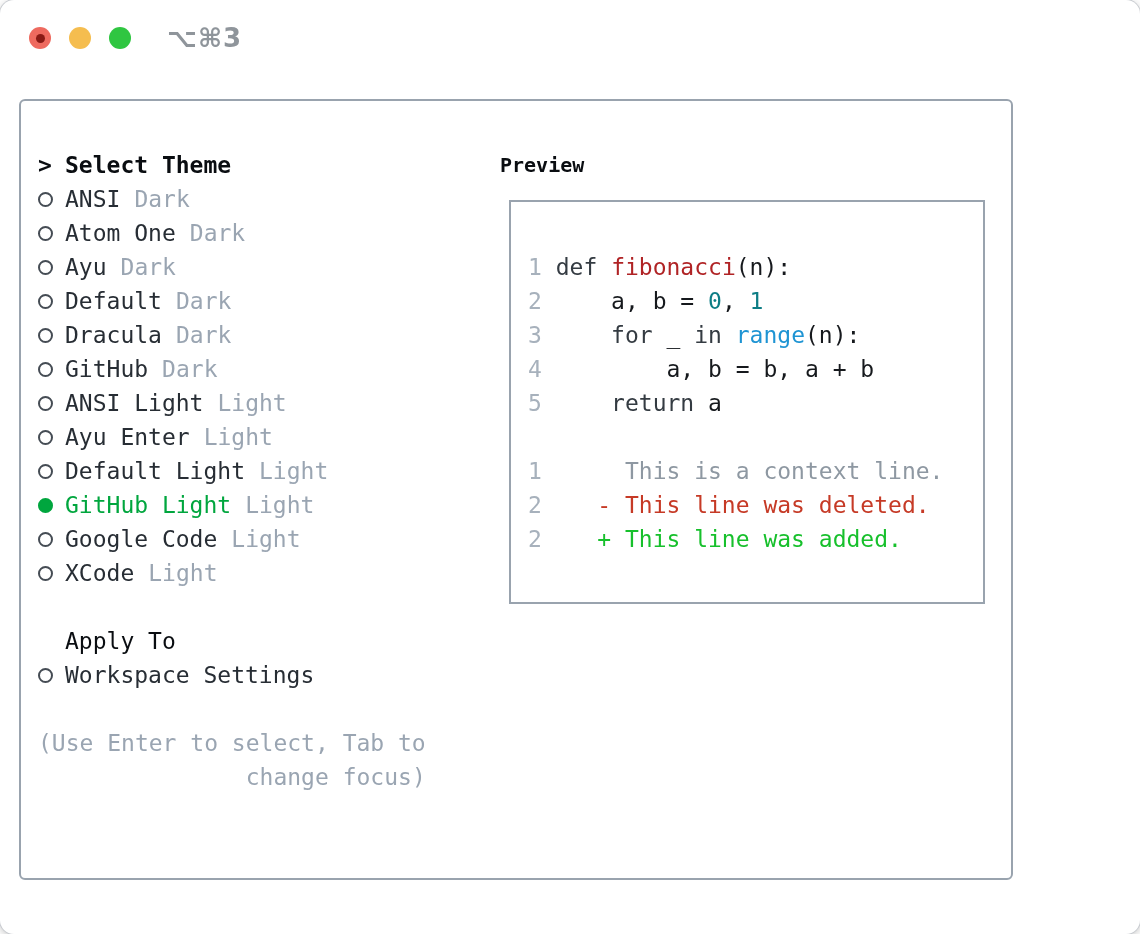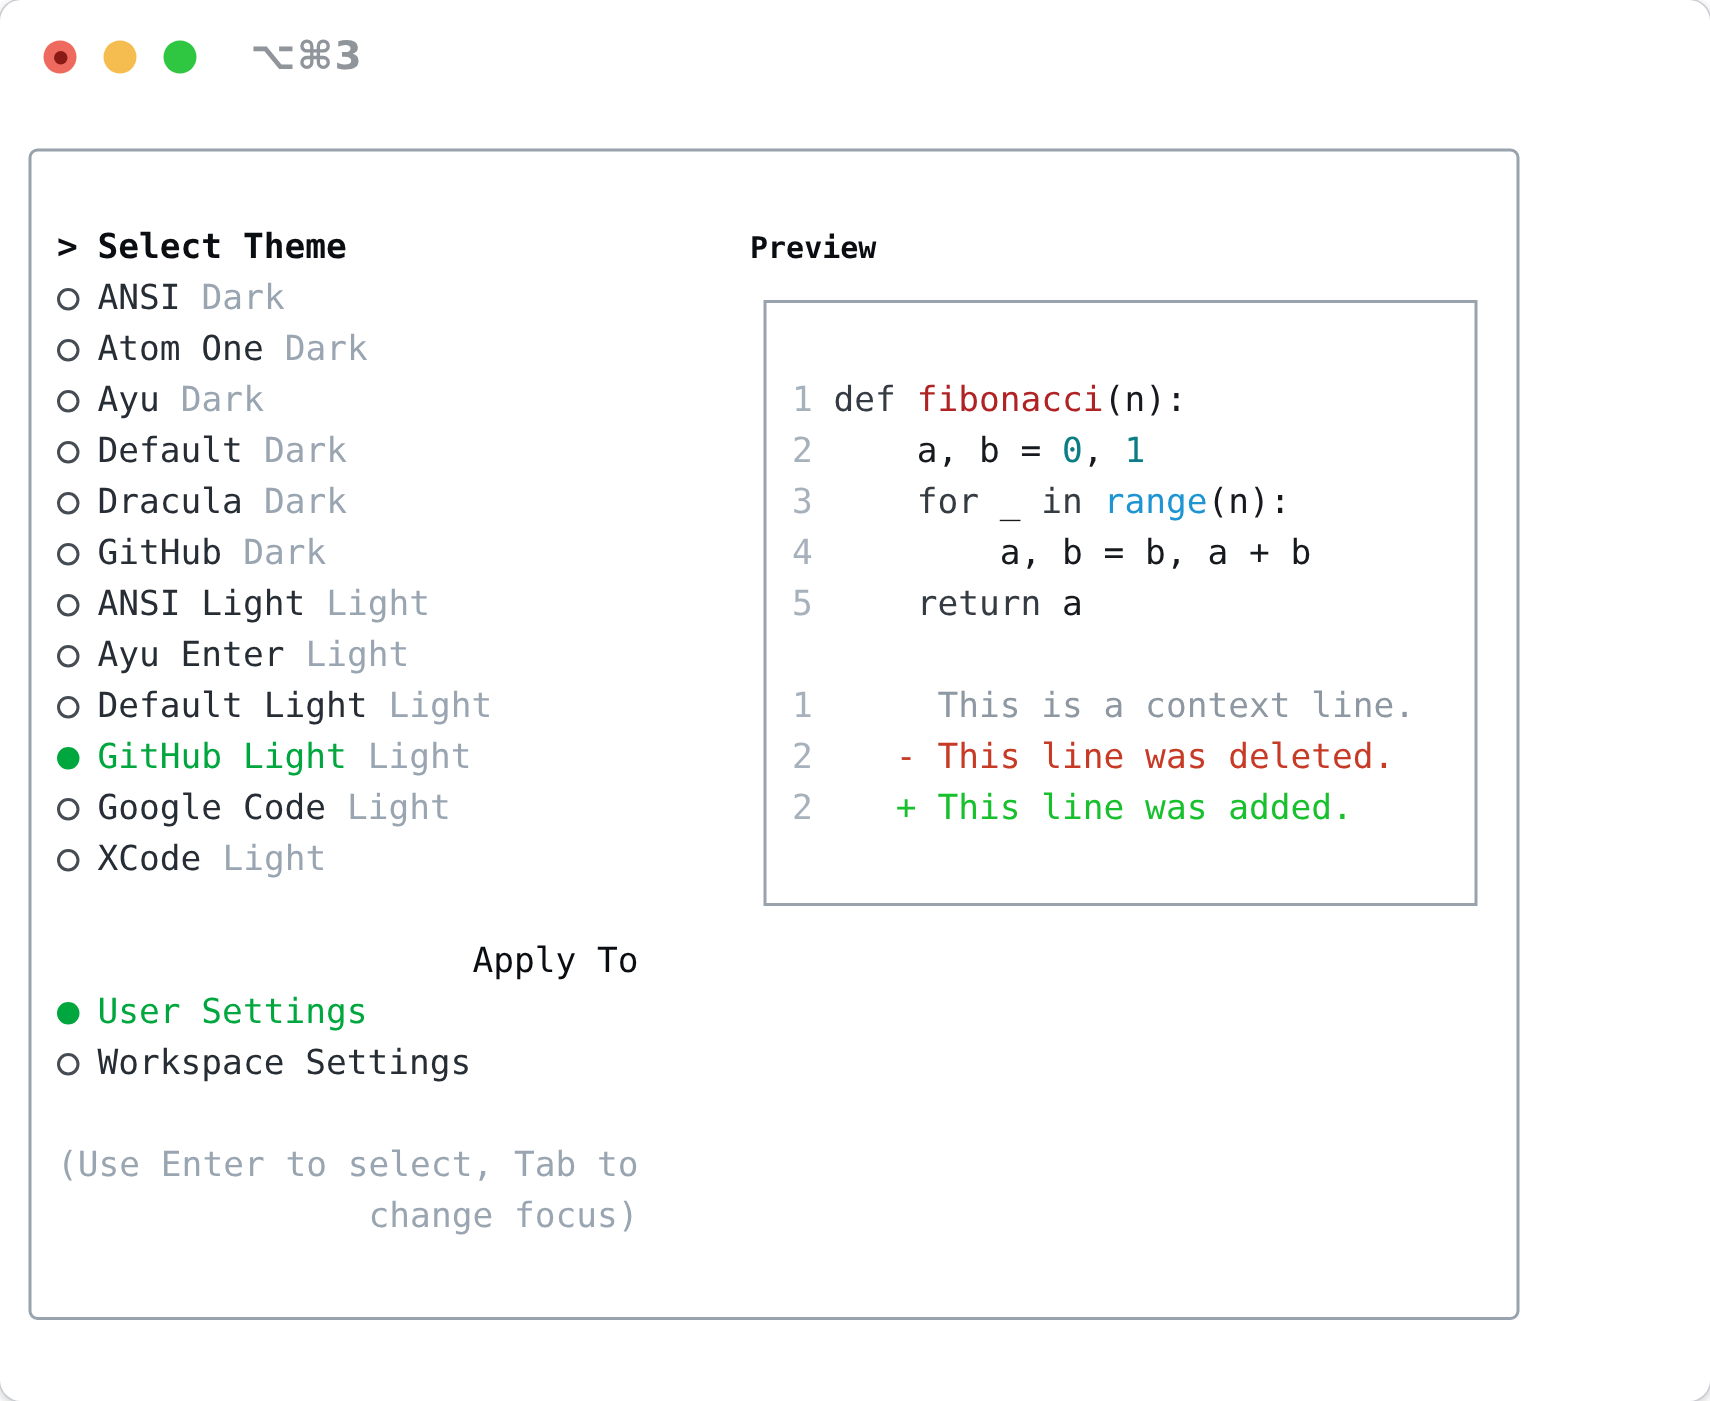--- a/index.html
+++ b/index.html
@@ -25,21 +25,21 @@
   .theme-list{position:absolute;left:17px;top:47px;font-size:23px;line-height:34px;}
   .row{display:flex;align-items:center;height:34px;color:var(--item);white-space:pre;}
   .bullet-col{width:27px;display:flex;align-items:center;flex:none;}
   .radio{width:15px;height:15px;border-radius:50%;border:2px solid #454c54;box-sizing:border-box;background:transparent;}
   .radio.filled{background:var(--select_green);border-color:var(--select_green);}
   .row.on .name{color:var(--select_green);}
   .name{color:inherit;}
   .variant{color:var(--muted);margin-left:14px;}
   .header-row{font-weight:bold;color:var(--header);}
   .cursor{font-weight:bold;color:var(--header);}
-  .apply-header-row{color:var(--header);justify-content:flex-end;}
+  .apply-header-row{color:var(--header);}
   .spacer{height:34px;}
   .hint{color:var(--muted);text-align:right;}
   .hint div{height:34px;}
   
   .preview-title{position:absolute;left:479px;top:47px;height:34px;line-height:34px;
     font-size:20px;font-weight:bold;color:var(--header);}
   .preview-box{position:absolute;left:488px;top:99px;width:476px;height:404px;
     box-sizing:border-box;border:2px solid var(--border);background:#fff;}
   .codeblock{position:absolute;left:17px;top:48px;font-size:23px;line-height:34px;white-space:pre;}
   .cline{min-height:34px;}
@@ -87,21 +87,20 @@
           <div class="row on"><span class="bullet-col"><span class="radio filled"></span></span><span class="name">GitHub Light</span><span class="variant">Light</span></div>
           <div class="row"><span class="bullet-col"><span class="radio"></span></span><span class="name">Google Code</span><span class="variant">Light</span></div>
           <div class="row"><span class="bullet-col"><span class="radio"></span></span><span class="name">XCode</span><span class="variant">Light</span></div>
         </div>
       <div class="spacer"></div>
       <div class="row apply-header-row">
         <span class="bullet-col"></span>
         <span class="name">Apply To</span>
       </div>
       <div id="apply-items">
-          <div class="row on"><span class="bullet-col"><span class="radio filled"></span></span><span class="name">User Settings</span></div>
           <div class="row"><span class="bullet-col"><span class="radio"></span></span><span class="name">Workspace Settings</span></div>
         </div>
       <div class="spacer"></div>
       <div class="hint">
         <div>(Use Enter to select, Tab to</div>
         <div>change focus)</div>
       </div>
     </div>
 
     <div class="preview-title">Preview</div>

